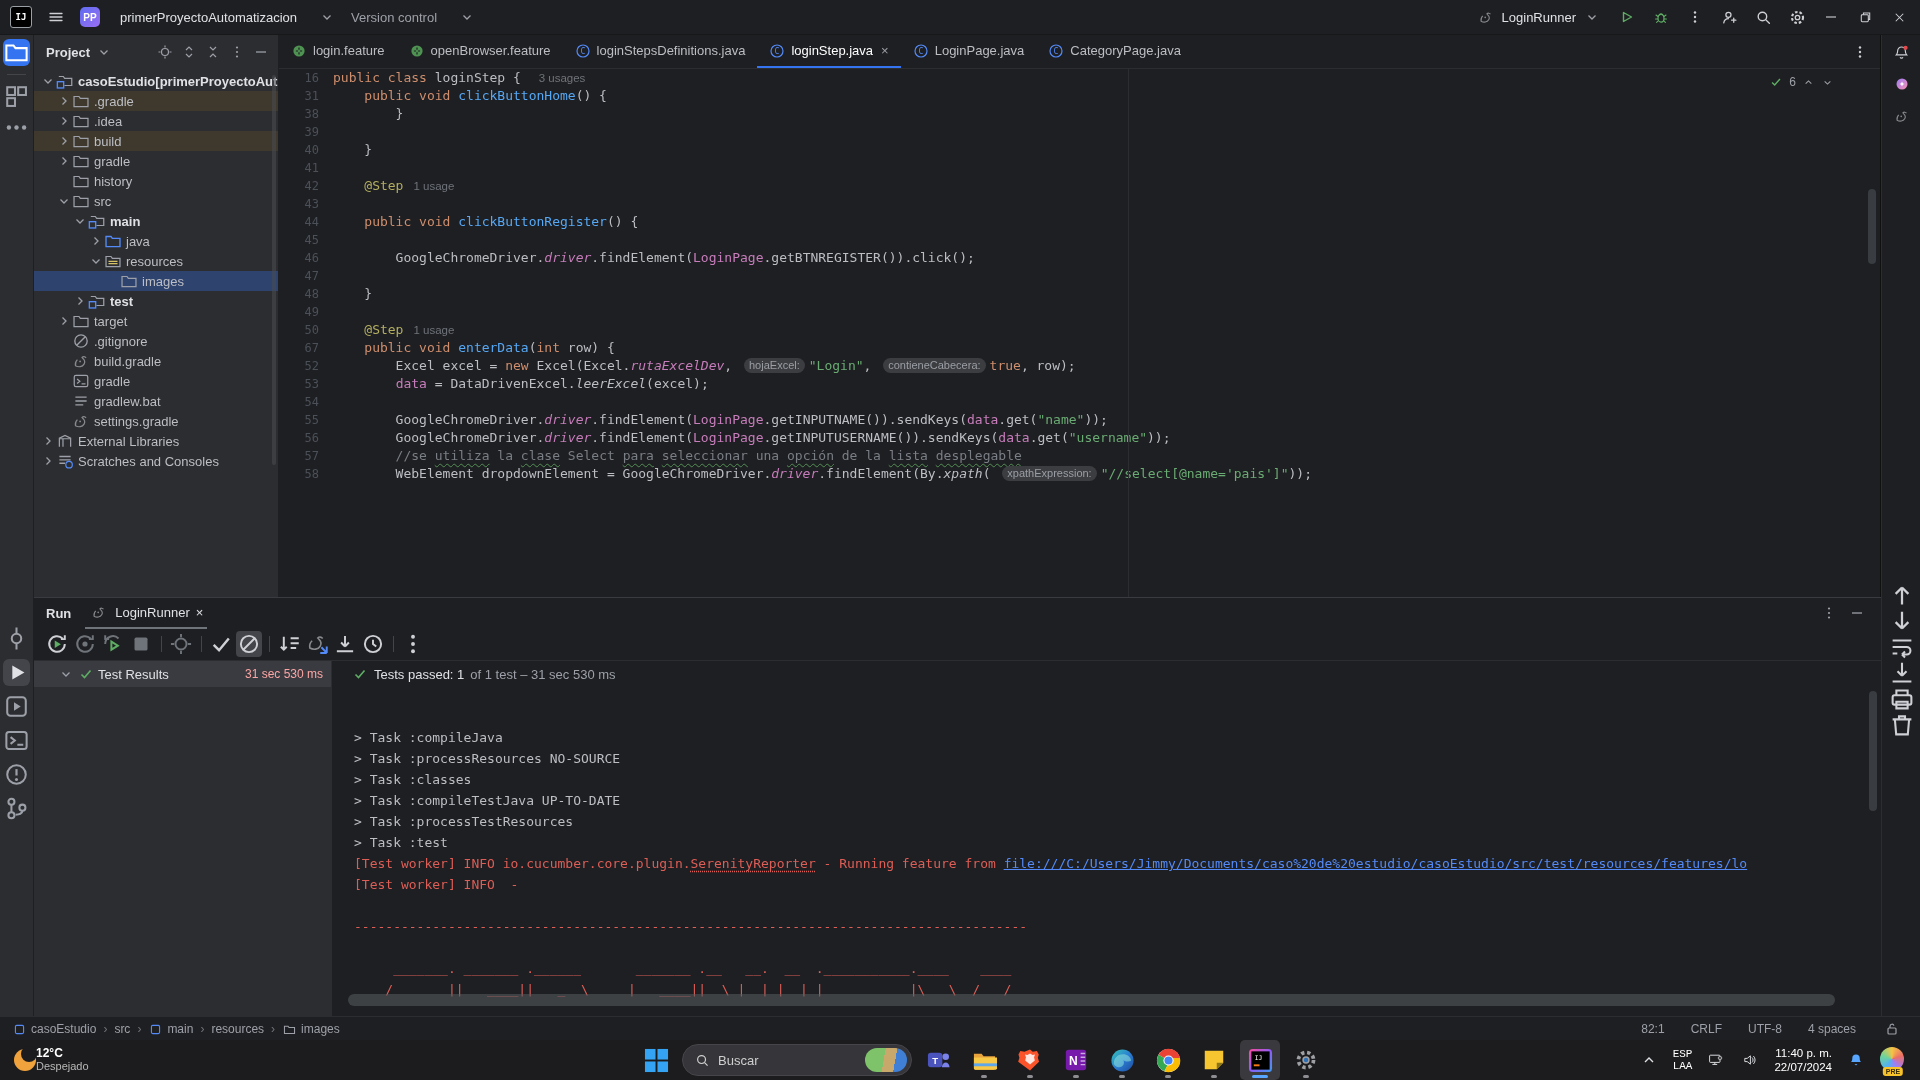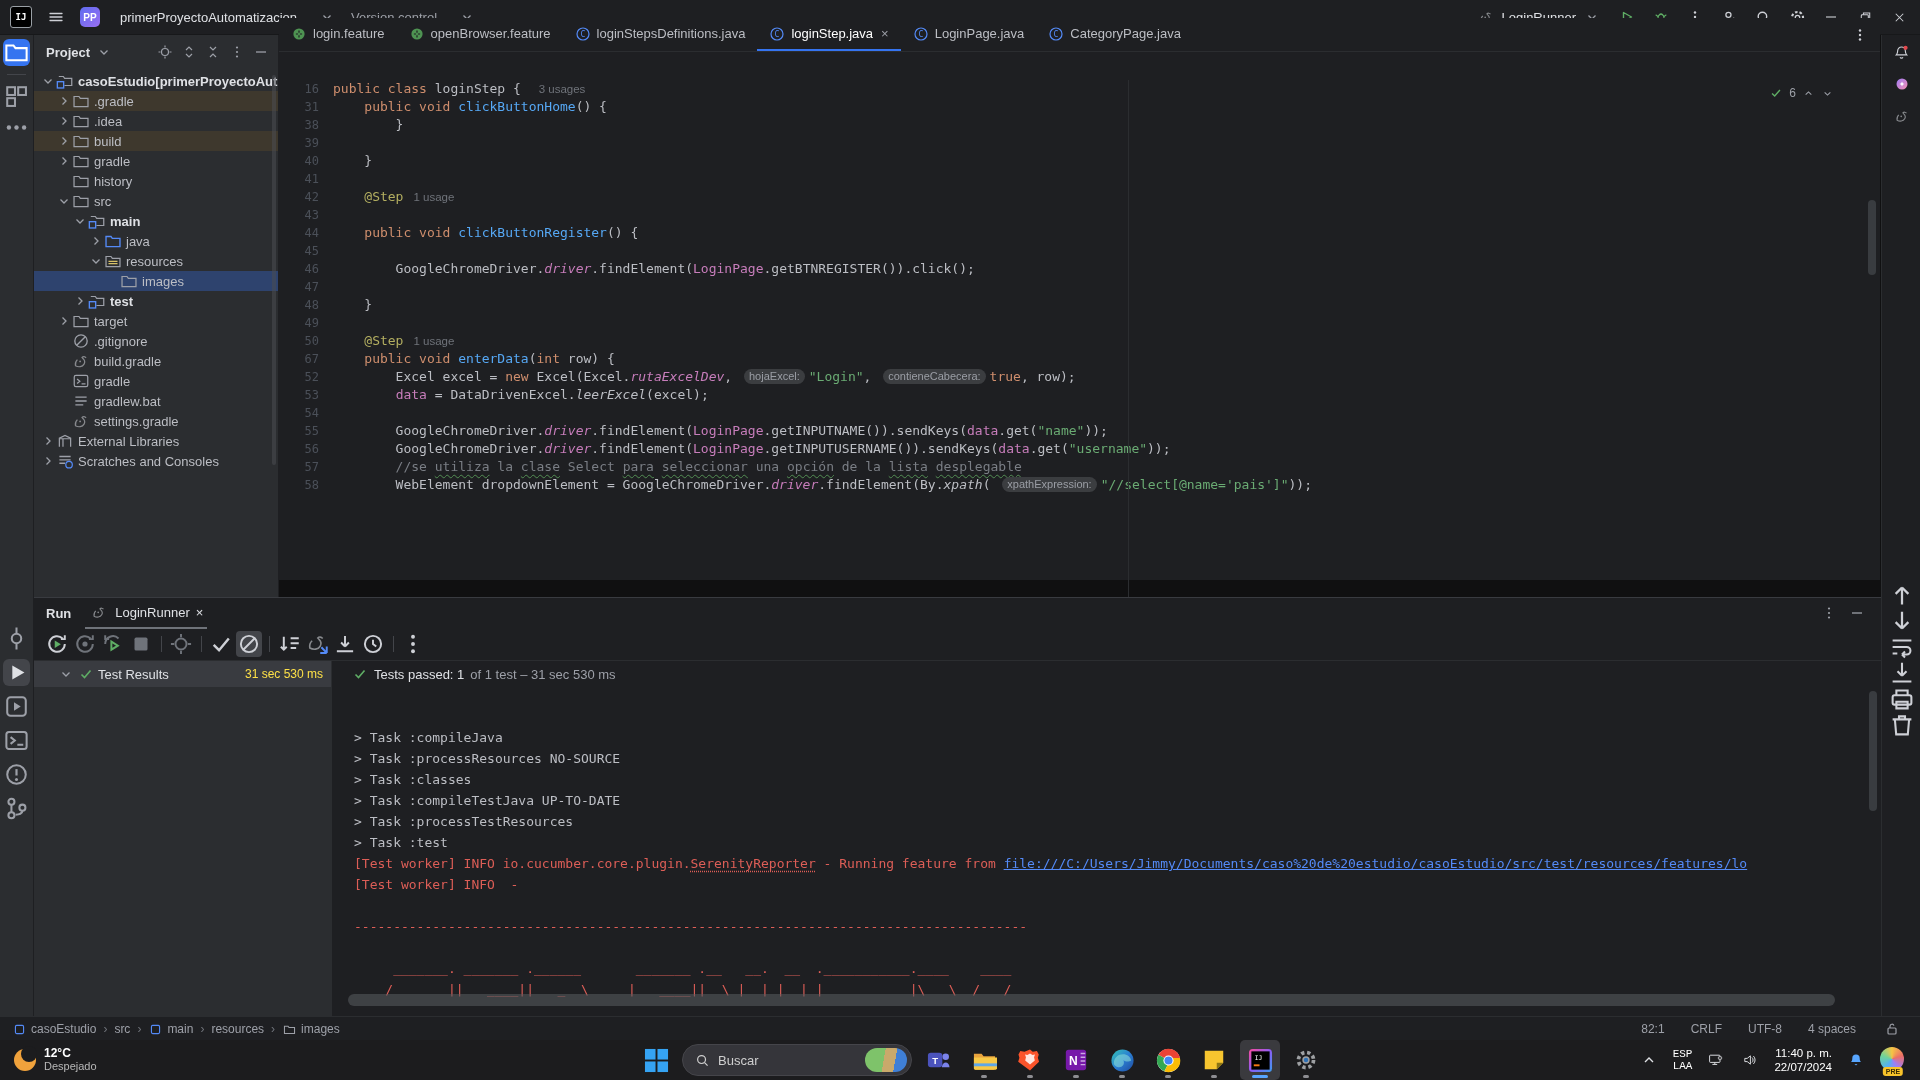--- a/index.html
+++ b/index.html
@@ -41,27 +41,27 @@
   .tree{padding-top:2px;}
   .trow{height:20px;display:flex;align-items:center;white-space:nowrap;overflow:hidden;color:#bcbec4;}
   .trow .chev{width:16px;height:16px;flex:0 0 16px;display:flex;align-items:center;justify-content:center;}
   .trow .ticon{width:18px;height:16px;flex:0 0 18px;display:flex;align-items:center;justify-content:center;margin-right:4px;}
   .trow.sel{background:#2e436e;}
   .trow.hl{background:#3e382d;}
   .trow.bold .tlabel{font-weight:bold;color:#dfe1e5;}
   .pj-scroll{position:absolute;right:2px;top:40px;width:4px;height:390px;background:#4a4d52;border-radius:2px;opacity:.55;}
 
   
-  #editor{left:279px;top:18px;width:1601px;height:562px;background:#1e1f22;}
+  #editor{left:279px;top:35px;width:1601px;height:562px;background:#1e1f22;}
   #tabbar{height:33px;display:flex;align-items:stretch;border-bottom:1px solid #2b2d30;background:#1e1f22;}
   .tab{display:flex;align-items:center;gap:6px;padding:0 12px;color:#bcbec4;border-bottom:2px solid transparent;}
   .tab.active{color:#fff;border-bottom-color:#3574f0;background:#1e1f22;}
   .tab .close{color:#9da0a8;font-size:13px;margin-left:2px;}
   .tab-right{margin-left:auto;display:flex;align-items:center;padding-right:10px;}
-  #codearea{position:relative;height:528px;overflow:hidden;font-family:"DejaVu Sans Mono","Liberation Mono",monospace;font-size:13px;margin-top:28px;}
+  #codearea{position:relative;height:528px;overflow:hidden;font-family:"DejaVu Sans Mono","Liberation Mono",monospace;font-size:13px;}
   .guide{position:absolute;left:849px;top:0;width:1px;height:100%;background:#2b2d30;}
   .cl{height:18px;line-height:18px;white-space:pre;display:flex;}
   .ln{width:40px;text-align:right;color:#4b5059;flex:0 0 40px;padding-right:14px;font-size:12px;}
   .cd{flex:1;}
   .tk-k{color:#cf8e6d;} .tk-p{color:#bcbec4;} .tk-m{color:#56a8f5;} .tk-a{color:#b3ae60;}
   .tk-f{color:#c77dbb;} .tk-fi{color:#c77dbb;font-style:italic;} .tk-i{font-style:italic;color:#bcbec4;}
   .tk-s{color:#6aab73;} .tk-c{color:#7a7e85;}
   .tk-ct{color:#7a7e85;text-decoration:underline wavy #538e54 1px;text-underline-offset:3px;}
   .tk-pill{background:#3b3d40;color:#9b9ea5;border-radius:8px;padding:0 5px;margin:0 4px;
            font-size:11px;font-family:"Liberation Sans",sans-serif;display:inline-block;line-height:15px;vertical-align:1px;}
@@ -80,21 +80,21 @@
   .run-title{color:#dfe1e5;font-weight:bold;}
   .run-tab{display:flex;align-items:center;gap:6px;color:#dfe1e5;height:30px;border-bottom:2px solid #6f737a;padding:0 4px;}
   .run-header-right{margin-left:auto;display:flex;gap:8px;padding-right:14px;color:#9da0a8;}
   .run-toolbar{height:32px;display:flex;align-items:center;gap:2px;padding-left:10px;border-bottom:1px solid #2b2d30;}
   .tbi{width:26px;height:26px;display:flex;align-items:center;justify-content:center;border-radius:4px;}
   .tbi.active{background:#43454a;}
   .tbi.sep{width:10px;} .tbi.sep:after{content:"";width:1px;height:16px;background:#43454a;}
   .run-content{display:flex;height:355px;}
   .results-pane{width:297px;border-right:1px solid #2b2d30;background:#2b2d30;}
   .results-row{height:26px;display:flex;align-items:center;background:#393b40;padding:0 8px 0 24px;gap:4px;color:#dfe1e5;}
-  .results-time{margin-left:auto;color:#fde047;font-size:12px;}
+  .results-time{margin-left:auto;color:#fca5a5;font-size:12px;}
   .results-body{height:329px;background:#2b2d30;}
   .console-pane{flex:1;position:relative;overflow:hidden;background:#1e1f22;}
   .console-status{height:26px;display:flex;align-items:center;gap:6px;padding-left:20px;color:#dfe1e5;}
   .console-status .rest{color:#9da0a8;}
   #console{padding:40px 0 0 22px;font-family:"DejaVu Sans Mono","Liberation Mono",monospace;font-size:13px;}
   .cline{height:21px;line-height:21px;white-space:pre;}
   .cs-p{color:#bcbec4;} .cs-r{color:#dd5e57;}
   .cs-ru{color:#dd5e57;text-decoration:underline dotted;text-underline-offset:3px;}
   .cs-l{color:#548af7;text-decoration:underline;}
   #hscroll{position:absolute;left:16px;right:46px;bottom:10px;height:12px;background:#595c61;opacity:.55;border-radius:6px;}
@@ -104,21 +104,21 @@
   #statusbar{left:0;top:1016px;width:1920px;height:24px;background:#1e1f22;border-top:1px solid #2b2d30;
              display:flex;align-items:center;color:#9da0a8;font-size:12px;}
   .crumbs{display:flex;align-items:center;gap:7px;padding-left:12px;}
   .crumb{display:flex;align-items:center;gap:5px;}
   .crumb svg{width:13px;height:13px;}
   .crumb-sep{color:#6f737a;}
   .sb-right{margin-left:auto;display:flex;align-items:center;gap:26px;padding-right:18px;}
 
   
   #taskbar{left:0;top:1040px;width:1920px;height:40px;background:#1c1c1e;display:flex;align-items:center;}
-  .weather{display:flex;align-items:center;gap:8px;padding-left:14px;width:180px;}
+  .weather{display:flex;align-items:center;padding-left:14px;width:180px;}
   .moon{position:relative;width:22px;height:22px;}
   .moon .m1{position:absolute;inset:0;border-radius:50%;background:#f0a23c;}
   .moon .m2{position:absolute;left:7px;top:-3px;width:16px;height:16px;border-radius:50%;background:#1c1c1e;}
   .wtemp{color:#fff;font-size:12px;font-weight:bold;line-height:13px;}
   .wdesc{color:#b8b8b8;font-size:11px;line-height:13px;}
   .tb-center{position:absolute;left:636px;top:1040px;height:40px;display:flex;align-items:center;gap:6px;}
   .startbtn{width:40px;height:40px;display:flex;align-items:center;justify-content:center;}
   .searchpill{width:212px;height:30px;background:#35353a;border:1px solid #45454a;border-radius:16px;
               display:flex;align-items:center;gap:8px;padding:0 4px 0 12px;color:#cfcfcf;}
   .searchpill .simg{margin-left:auto;width:42px;height:24px;border-radius:12px;overflow:hidden;

